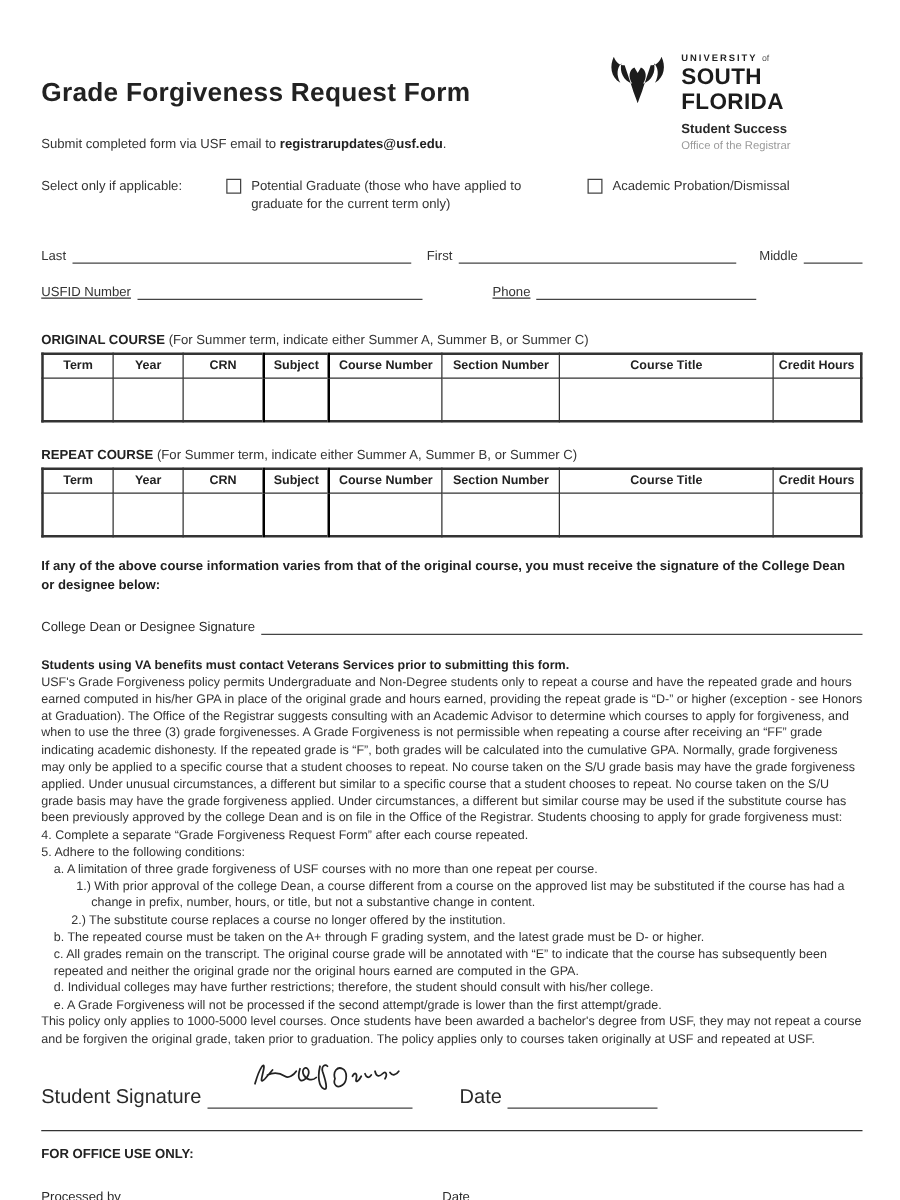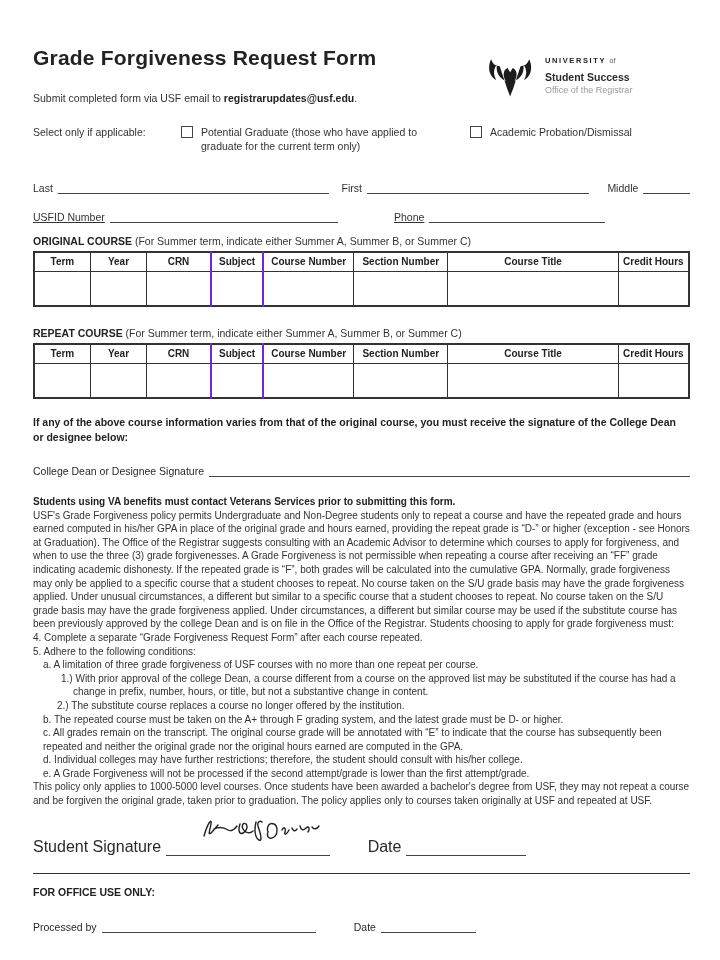--- a/index.html
+++ b/index.html
@@ -34,26 +34,26 @@
   .opt { display:flex; gap:8px; flex:none; }
   .opt1 { width:255px; margin-right:34px; }
   .checkbox { width:12px; height:12px; border:1.3px solid #444; flex:none; margin-top:0; background:#fff; }
   .opt-label { line-height:13.5px; }
   
   .fill-row { display:flex; margin-top:28px; font-size:10.5px; color:#333; align-items:flex-end; }
   .fgroup { display:flex; align-items:flex-end; }
   .flabel { flex:none; padding-right:5px; }
   .fline { border-bottom:1.2px solid #444; height:13px; flex:1; }
   
-  .section-label { margin-top:12px; font-size:10.5px; color:#333; }
+  .section-label { margin-top:26px; font-size:10.5px; color:#333; }
   .section-label b { font-weight:bold; color:#222; }
   table.course { width:100%; border-collapse:collapse; margin-top:4px; border:2px solid #333; }
   table.course th { border:1px solid #333; font-size:10px; font-weight:bold; color:#222; height:19px; text-align:center; padding:1px 2px; }
   table.course td { border:1px solid #333; height:35px; }
-  table.course .thick-l { border-left:2px solid #6d28d9; }
+  table.course .thick-l { border-left:2px solid #000000; }
   
   .dean-notice { margin-top:16px; font-size:10.5px; font-weight:bold; color:#222; line-height:14.5px; width:645px; }
   .dean-sig-row { display:flex; margin-top:20px; font-size:10.5px; align-items:flex-end; }
   .policy { margin-top:18px; font-size:10px; line-height:13.6px; color:#333; width:657px; }
   .policy .bold-head { font-weight:bold; color:#222; }
   .ind1 { padding-left:10px; }
   .ind2 { padding-left:28px; text-indent:-4px; }
   .ind2w { padding-left:40px; text-indent:-12px; }
   
   .student-row { display:flex; margin-top:30px; font-size:16px; align-items:flex-end; position:relative; }
@@ -71,20 +71,21 @@
     <div class="title-col">
       <h1 class="form-title">Grade Forgiveness Request Form</h1>
       <div class="submit-line"><span>Submit completed form via USF email to </span><b>registrarupdates@usf.edu</b><span>.</span></div>
     </div>
     <div class="logo">
       <svg class="bull" viewBox="0 0 60 52" aria-hidden="true">
         <path fill="#1c1c1c" d="M7,1 C3,9 4,20 13,25 C9,18 10,11 14,7 C12,15 16,23 24,26 C20,20 21,13 26,11 L29,16 L32,11 C37,13 38,20 34,26 C42,23 46,15 44,7 C48,11 49,18 45,25 C54,20 55,9 51,1 C49,7 45,9 41,9 L34,30 C33,34 31,38 29,44 C27,38 25,34 24,30 L17,9 C13,9 9,7 7,1 Z"></path>
       </svg>
       <div class="logo-text">
         <div class="logo-univ"><span>UNIVERSITY</span> <span class="of">of</span></div>
+        <div class="logo-sf">SOUTH FLORIDA</div>
         <div class="logo-unit">Student Success</div>
         <div class="logo-subunit">Office of the Registrar</div>
       </div>
     </div>
   </div>
 
   <div class="select-row">
     <div class="select-label">Select only if applicable:</div>
     <div class="opt opt1">
       <span class="checkbox"></span>

